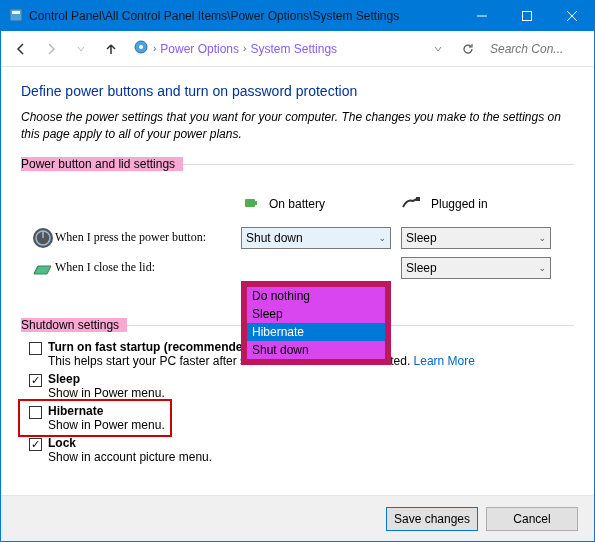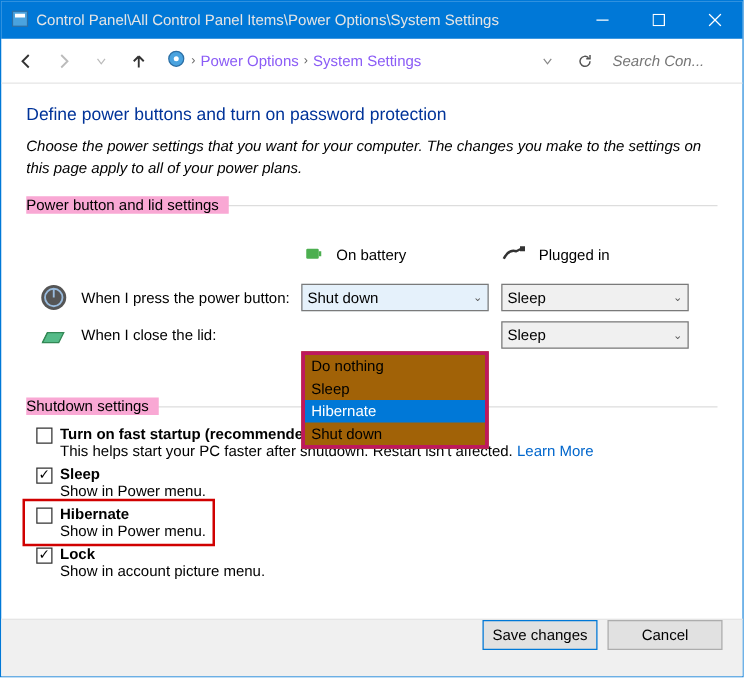--- a/index.html
+++ b/index.html
@@ -1,18 +1,18 @@
 <!DOCTYPE html>
 <html><head>
 <meta charset="utf-8">
 <style>
 * { box-sizing: border-box; margin: 0; padding: 0; }
 body { font-family: "Segoe UI", Tahoma, sans-serif; font-size: 12px; background: #fff; width: 595px; height: 542px; overflow: hidden; }
 .window { border: 1px solid #0078d7; width: 595px; height: 542px; display: flex; flex-direction: column; }
-.titlebar { background: #0078d7; color: #e5e5e5; height: 30px; display: flex; align-items: center; padding-left: 8px; }
+.titlebar { background: #0078d7; color: #0f172a; height: 30px; display: flex; align-items: center; padding-left: 8px; }
 .titlebar .icon { margin-right: 6px; }
 .titlebar .title { flex: 1; font-size: 12px; }
 .winbtns { display: flex; }
 .winbtn { width: 45px; height: 30px; display: flex; align-items: center; justify-content: center; color: #fff; }
 .winbtn svg { width: 10px; height: 10px; }
 .navbar { height: 36px; display: flex; align-items: center; padding: 0 8px; border-bottom: 1px solid #e5e5e5; gap: 6px; }
 .navbtn { width: 24px; height: 24px; display: flex; align-items: center; justify-content: center; color: #666; }
 .navbtn.disabled { color: #bbb; }
 .breadcrumb { flex: 1; display: flex; align-items: center; gap: 4px; padding: 0 4px; height: 24px; }
 .breadcrumb .crumb { font-size: 12px; color: #8b5cf6; }
@@ -22,39 +22,39 @@
 .content { flex: 1; padding: 16px 20px; overflow: hidden; position: relative; }
 h1 { color: #003399; font-size: 14px; font-weight: 400; margin-bottom: 10px; }
 .intro { font-size: 12px; color: #000; margin-bottom: 14px; line-height: 1.4; font-style: italic; }
 .section-label { font-size: 12px; color: #000; margin-bottom: 6px; position: relative; }
 .section-label::after { content: ""; position: absolute; left: 0; right: 0; top: 50%; border-top: 1px solid #ddd; z-index: -1; }
 .section-label span { background: #f9a8d4; padding-right: 8px; }
 .powerheaders { display: flex; padding-left: 220px; margin: 22px 0 10px; }
 .phcol { width: 160px; display: flex; align-items: center; gap: 8px; }
 .phcol .lbl { font-size: 12px; }
 .row { display: flex; align-items: center; margin-bottom: 6px; }
-.rowleft { width: 220px; display: flex; align-items: center; gap: 10px; padding-left: 10px; }
+.rowleft { width: 220px; display: flex; align-items: center; padding-left: 10px; font-family: Liberation Serif, serif; }
 .rowleft .txt { font-size: 12px; }
 .rowicon { width: 24px; height: 24px; display: flex; align-items: center; justify-content: center; }
 .selectbox { width: 150px; height: 22px; border: 1px solid #7a7a7a; background: #e5f1fb; font-size: 12px; padding: 0 4px; display: flex; align-items: center; justify-content: space-between; margin-right: 10px; }
 .selectbox.normal { background: #f0f0f0; }
 .selectbox .chev { font-size: 9px; color: #555; }
-.dropdown { position: absolute; left: 240px; top: 214px; width: 150px; border: 3px solid #be185d; background: #a16207; z-index: 10; }
+.dropdown { position: absolute; left: 240px; top: 214px; width: 150px; border: 6px solid #be185d; background: #d946ef; z-index: 10; }
 .dropdown .opt { padding: 2px 5px; font-size: 12px; }
 .dropdown .opt.sel { background: #0078d7; color: #fff; }
 .shutdown { margin-top: 38px; }
 .chkrow { display: flex; align-items: flex-start; padding: 2px 0 2px 8px; gap: 6px; }
 .chkrow.highlighted { outline: 2px solid #d00000; outline-offset: 1px; width: 148px; }
 .chk { width: 13px; height: 13px; border: 1px solid #333; display: flex; align-items: center; justify-content: center; margin-top: 2px; flex-shrink: 0; }
 .chk.checked::after { content: "✓"; font-size: 11px; line-height: 1; }
 .chkbody { display: flex; flex-direction: column; }
 .chktitle { font-weight: 700; font-size: 12px; }
 .chkdesc { font-size: 12px; color: #000; }
 .chkdesc a { color: #0066cc; text-decoration: none; }
-.footer { height: 46px; border-top: 1px solid #e5e5e5; display: flex; align-items: flex-start; justify-content: flex-end; padding: 0 16px; gap: 8px; background: #f0f0f0; }
+.footer { height: 46px; border-top: 1px solid #e5e5e5; display: flex; align-items: center; justify-content: flex-end; padding: 0 16px; gap: 8px; background: #f0f0f0; }
 .btn { min-width: 92px; height: 24px; border: 1px solid #adadad; background: #e1e1e1; font-size: 12px; display: flex; align-items: center; justify-content: center; }
 .btn.primary { border: 1px solid #0078d7; }
 </style>
 </head>
 <body>
 
 <div class="window">
 
   <div class="titlebar">
     <span class="icon">

